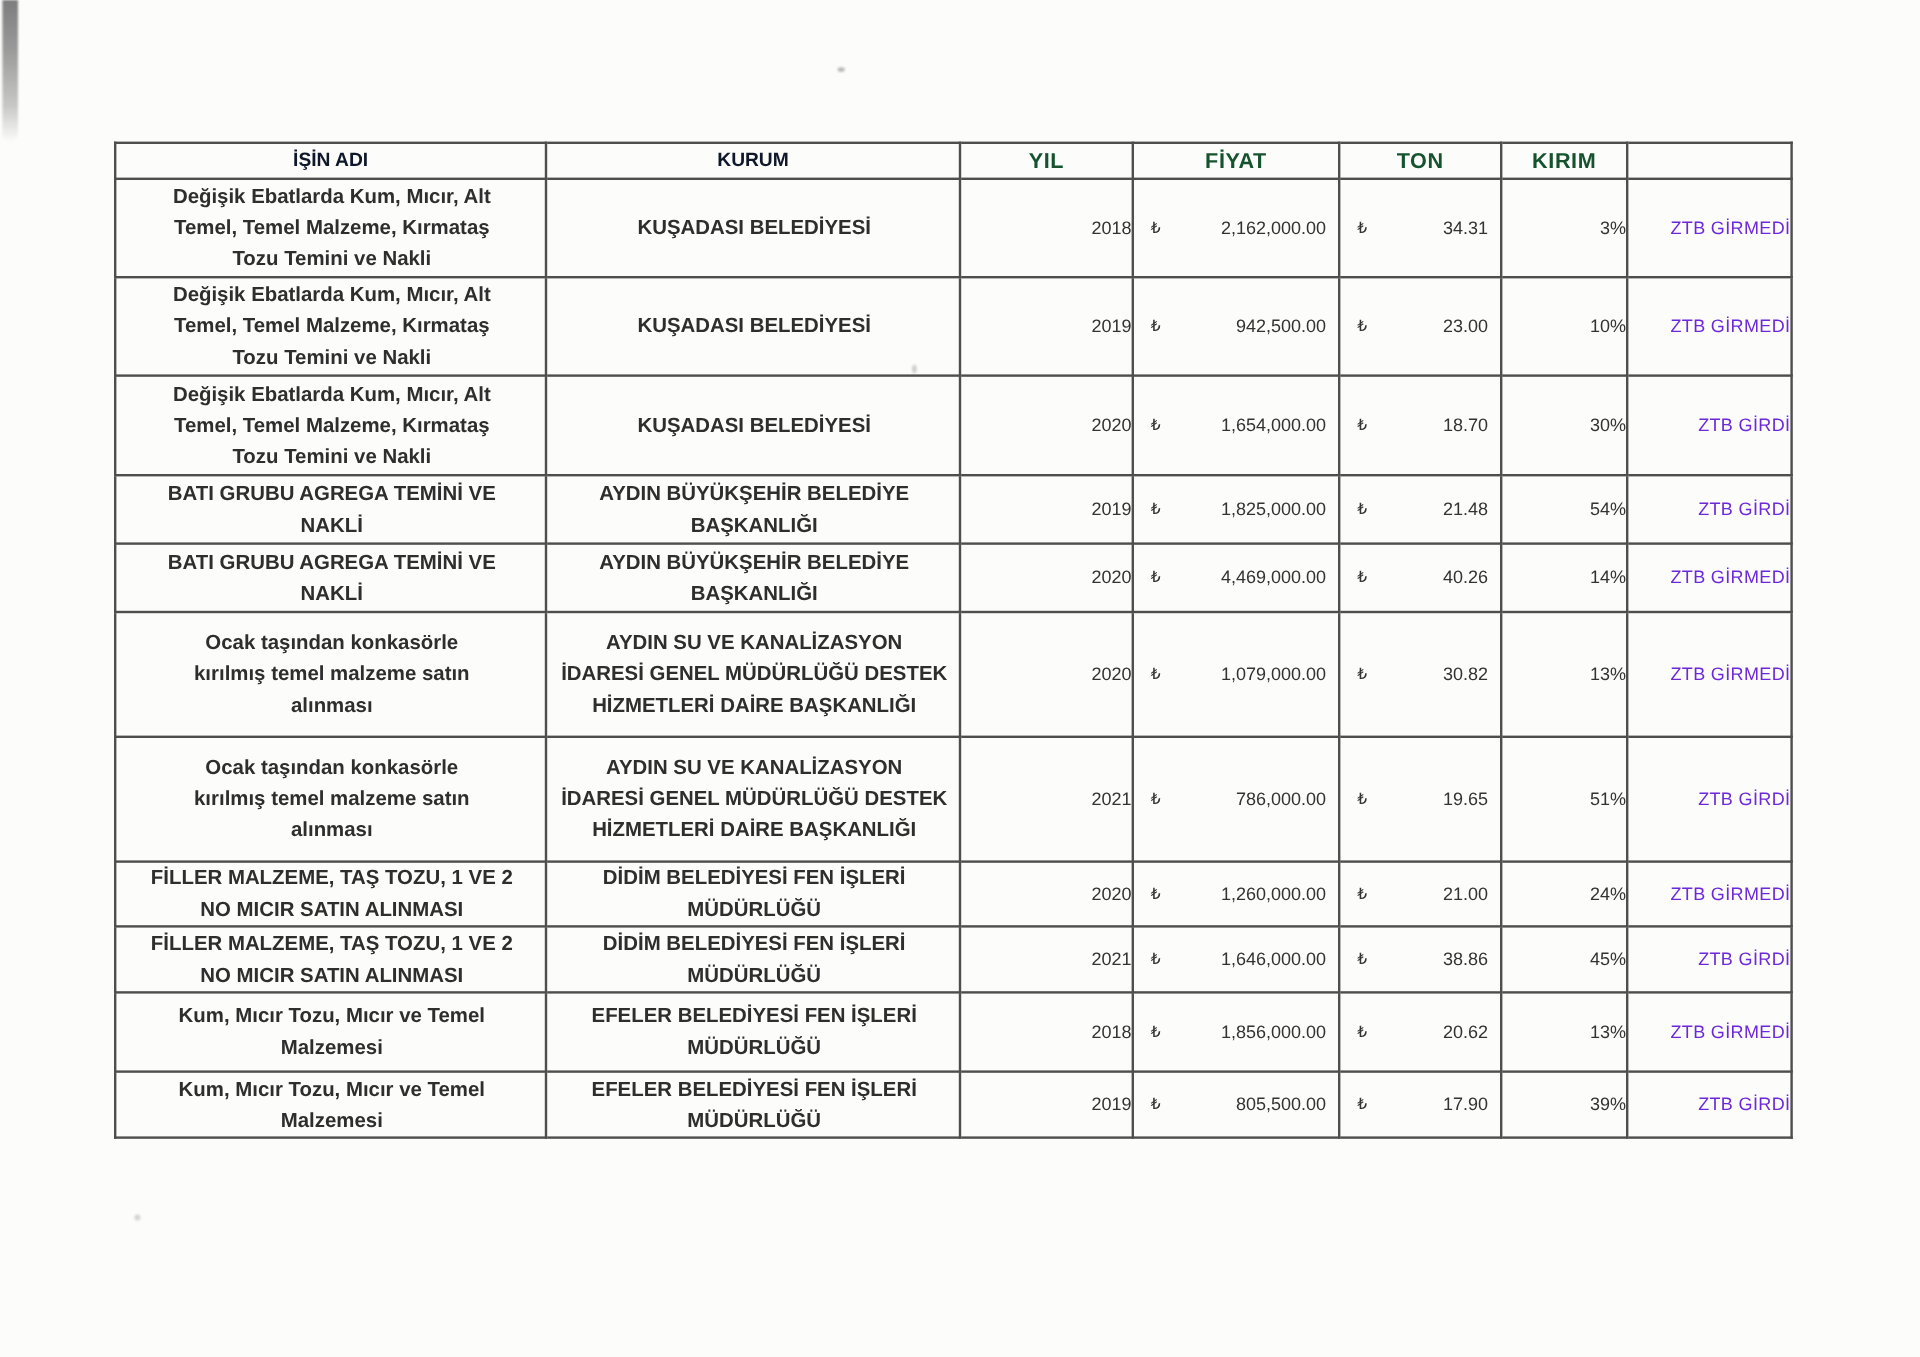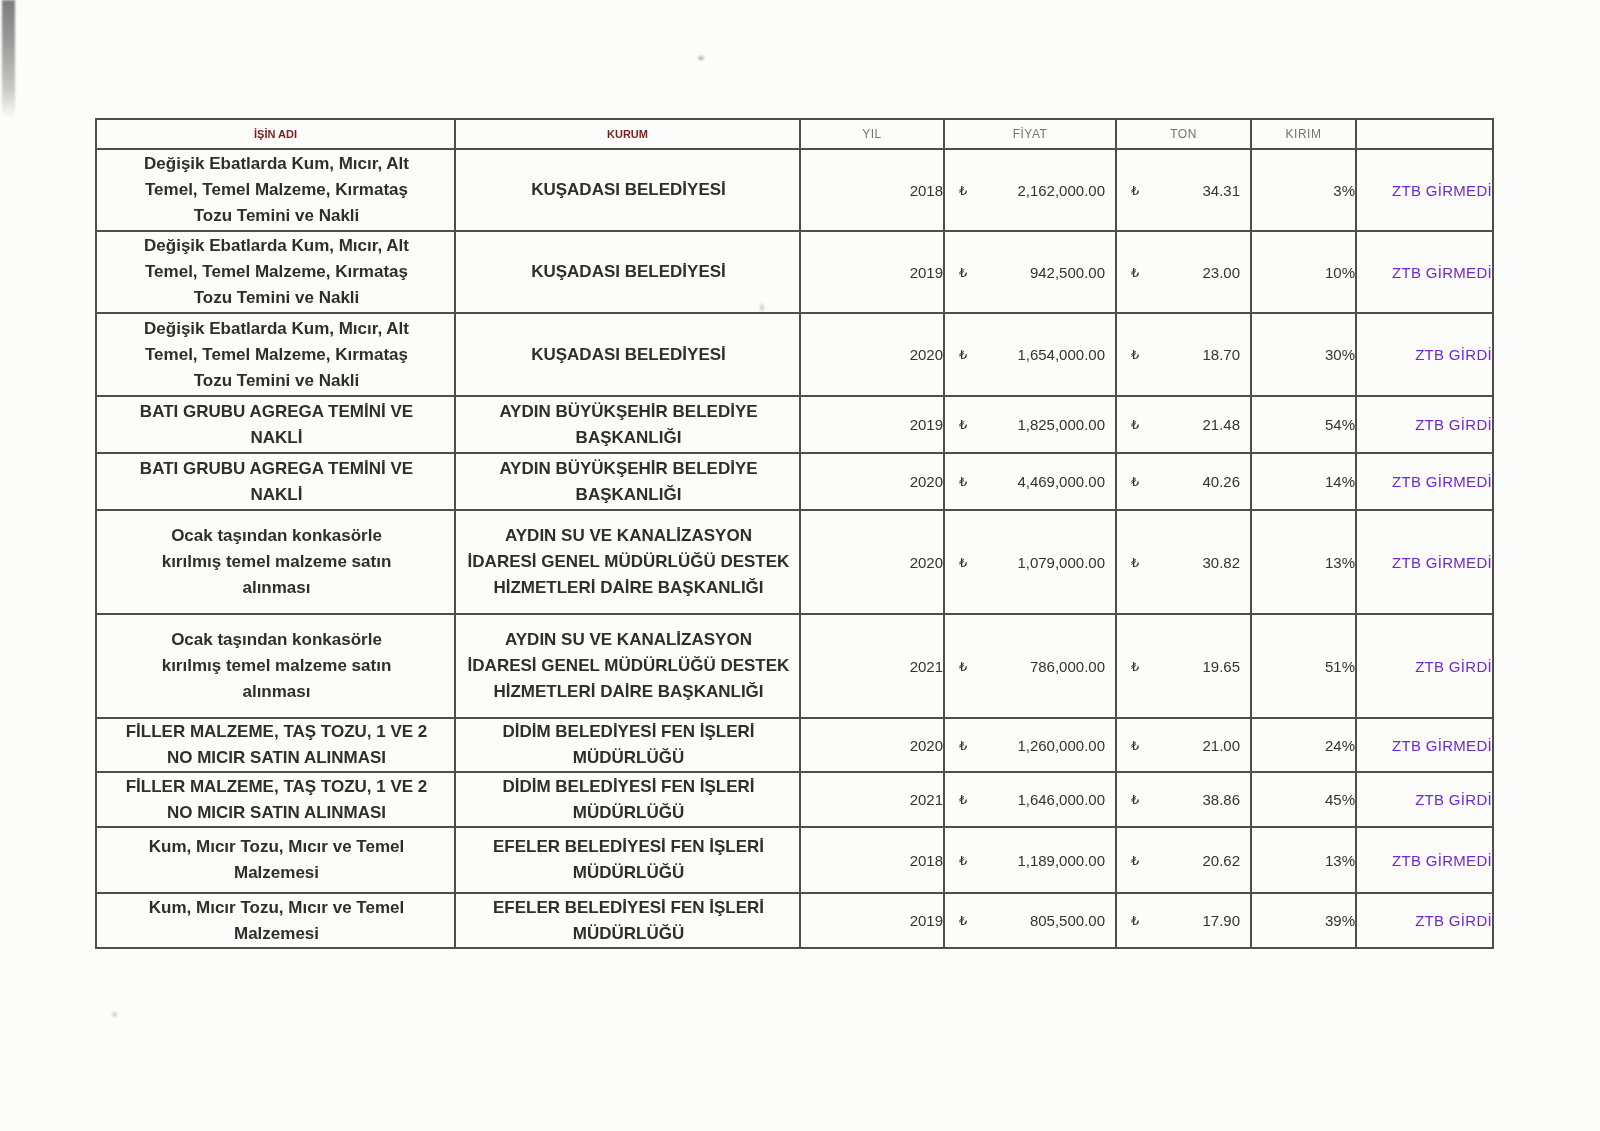--- a/index.html
+++ b/index.html
@@ -46,25 +46,25 @@
     color: #2f2f2f;
   }
   table.doc td, table.doc th {
     border: 2px solid #4e4e4c;
     padding: 0;
     overflow: hidden;
     vertical-align: middle;
   }
   tr.hdr th { height: 28px; }
   th.h-big {
-    font-size: 11px; font-weight: bold; color: #7f1d1d;
+    font-size: 16px; font-weight: bold; color: #0f172a;
   }
   th.h-small {
-    font-size: 12px; font-weight: normal; letter-spacing: 0.5px;
-    text-align: center; color: #737373;
+    font-size: 18px; font-weight: bold; letter-spacing: 0.5px;
+    text-align: center; color: #14532d;
   }
   .name-cell, .kurum-cell {
     font-weight: bold;
     font-size: 17px;
     line-height: 26px;
     text-align: center;
     color: #2e2e2e;
   }
   .name-cell span, .kurum-cell span {
     display: block;
@@ -358,21 +358,21 @@
 Malzemesi</span>
           </td>
       <td class="kurum-cell">
             <span>EFELER BELEDİYESİ FEN İŞLERİ
 MÜDÜRLÜĞÜ</span>
           </td>
       <td class="num-cell yil-cell">2018</td>
       <td class="num-cell money-cell">
             <div class="wrap">
               <span class="lira">₺</span>
-              <span>1,189,000.00</span>
+              <span>1,856,000.00</span>
             </div>
           </td>
       <td class="num-cell money-cell">
             <div class="wrap">
               <span class="lira">₺</span>
               <span>20.62</span>
             </div>
           </td>
       <td class="num-cell kirim-cell">13%</td>
       <td class="ztb-cell">ZTB GİRMEDİ</td>

